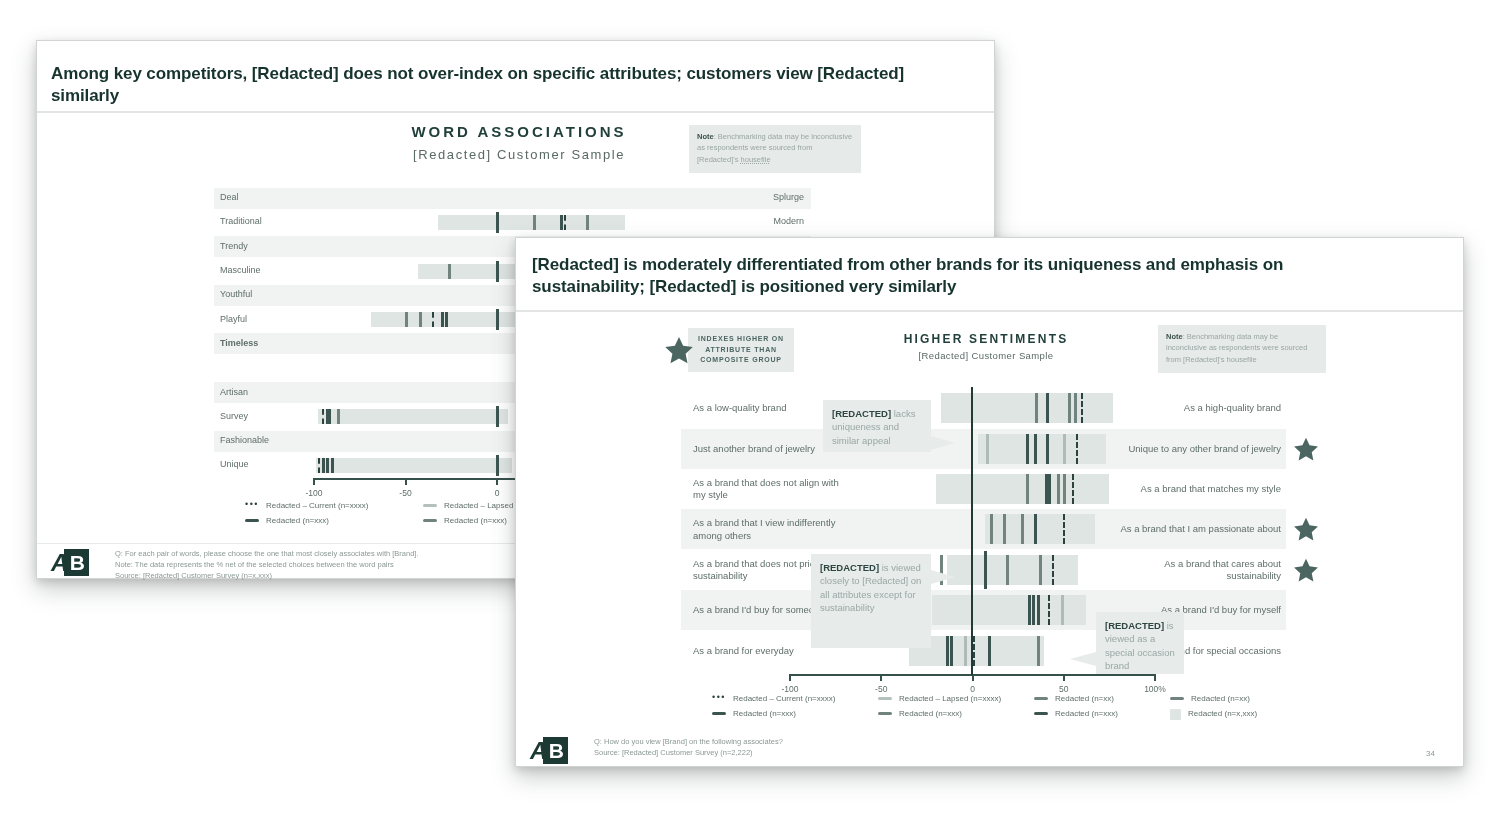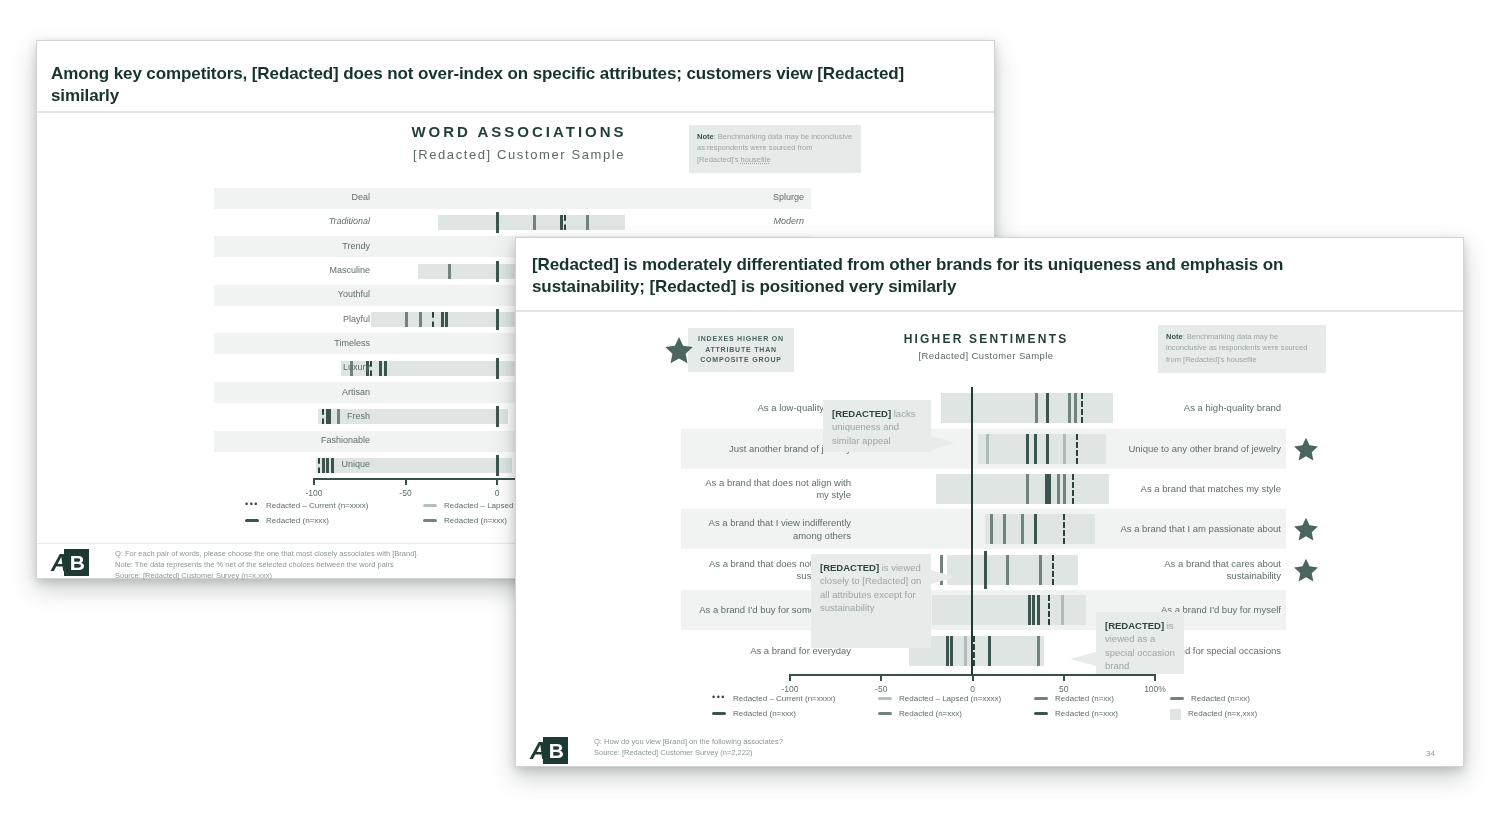--- a/index.html
+++ b/index.html
@@ -27,21 +27,21 @@
   .badge .bstar{position:absolute;left:-24px;top:7px;width:30px;height:30px;}
   .chart{position:absolute;}
   .crow{position:absolute;left:0;right:0;}
   .rowband{position:absolute;left:0;right:0;background:#f0f3f2;}
   .rbar{position:absolute;background:#dfe5e3;}
   .mk{position:absolute;width:3px;z-index:3;}
   .t-dark{background:#3c5450;}
   .t-medium{background:#71837f;}
   .t-light{background:#aebbb8;}
   .t-current{width:0;background:none;border-left:2px dashed #2c423e;}
-  .llab,.rlab{position:absolute;top:50%;transform:translateY(-50%);color:#5f6e6a;line-height:1.3;z-index:4;text-align:right;}
+  .llab,.rlab{position:absolute;top:50%;transform:translateY(-50%);color:#5f6e6a;line-height:1.3;z-index:4;}
   .llab.b9{left:6px;width:150px;font-size:9px;}
   .rlab.b9{right:7px;width:150px;text-align:right;font-size:9px;}
   .llab.f9{left:12px;width:158px;font-size:9.5px;}
   .rlab.f9{left:428px;width:172px;text-align:right;font-size:9.5px;}
   .rowstar{position:absolute;left:612px;top:50%;transform:translateY(-50%);width:26px;height:26px;z-index:4;}
   .rowstar svg,.bstar svg{display:block;width:100%;height:100%;}
   .axis{position:absolute;height:30px;}
   .axis-domain{position:absolute;top:0;height:2px;background:#36504b;}
   .axis-tick{position:absolute;top:0;width:2px;height:7px;background:#36504b;}
   .axis-lbl{position:absolute;top:10px;width:40px;text-align:center;color:#5f6e6a;font-size:8.5px;}
@@ -84,21 +84,21 @@
     <div class="notebox" style="left:652px;top:84px;width:172px;height:48px;">
       <b>Note</b><span>: Benchmarking data may be inconclusive as respondents were sourced from [Redacted]'s </span><span class="nlink">housefile</span>
     </div>
 
     <div class="chart" style="left:177px;top:145px;width:597px;height:292px;">
         <div class="crow" style="top: 0px; height: 24.3px;">
           <div class="rowband" style="height: 21px; top: 1.65px;"></div>
           <div class="llab b9">Deal</div>
           <div class="rlab b9">Splurge</div>
         </div>
-        <div class="crow" style="top: 24.3px; height: 24.3px; font-style: italic;">
+        <div class="crow" style="top: 24.3px; height: 24.3px;">
           <div class="rbar" style="left: 224.44px; width: 186.66px; height: 15px; top: 4.65px;"></div>
           <div class="mk t-dark" style="height: 21px; top: 1.65px; left: 282px;"></div>
           <div class="mk t-medium" style="height: 15px; top: 4.65px; left: 318.6px;"></div>
           <div class="mk t-dark" style="height: 15px; top: 4.65px; left: 346.05px;"></div>
           <div class="mk t-current" style="height: 15px; top: 4.65px; left: 349.71px;"></div>
           <div class="mk t-medium" style="height: 15px; top: 4.65px; left: 371.67px;"></div>
           <div class="llab b9">Traditional</div>
           <div class="rlab b9">Modern</div>
         </div>
         <div class="crow" style="top: 48.6px; height: 24.3px;">
@@ -118,46 +118,36 @@
         <div class="crow" style="top: 121.5px; height: 24.3px;">
           <div class="rbar" style="left: 156.73px; width: 254.37px; height: 15px; top: 4.65px;"></div>
           <div class="mk t-medium" style="height: 15px; top: 4.65px; left: 190.5px;"></div>
           <div class="mk t-medium" style="height: 15px; top: 4.65px; left: 205.14px;"></div>
           <div class="mk t-current" style="height: 15px; top: 4.65px; left: 217.95px;"></div>
           <div class="mk t-dark" style="height: 15px; top: 4.65px; left: 227.1px;"></div>
           <div class="mk t-dark" style="height: 15px; top: 4.65px; left: 230.76px;"></div>
           <div class="mk t-dark" style="height: 21px; top: 1.65px; left: 282px;"></div>
           <div class="llab b9">Playful</div>
         </div>
-        <div class="crow" style="top: 145.8px; height: 24.3px;">
+        <div class="crow" style="top: 145.8px; height: 24.3px; font-weight: bold;">
           <div class="rowband" style="height: 21px; top: 1.65px;"></div>
           <div class="llab b9">Timeless</div>
-        </div>
-        <div class="crow" style="top: 170.1px; height: 24.3px;">
-          <div class="rbar" style="left: 127.45px; width: 283.65px; height: 15px; top: 4.65px;"></div>
-          <div class="mk t-medium" style="height: 15px; top: 4.65px; left: 135.6px;"></div>
-          <div class="mk t-dark" style="height: 15px; top: 4.65px; left: 152.07px;"></div>
-          <div class="mk t-current" style="height: 15px; top: 4.65px; left: 155.73px;"></div>
-          <div class="mk t-dark" style="height: 15px; top: 4.65px; left: 164.88px;"></div>
-          <div class="mk t-dark" style="height: 15px; top: 4.65px; left: 170.37px;"></div>
-          <div class="mk t-dark" style="height: 21px; top: 1.65px; left: 282px;"></div>
-          <div class="llab b9">Luxury</div>
         </div>
         <div class="crow" style="top: 194.4px; height: 24.3px;">
           <div class="rowband" style="height: 21px; top: 1.65px;"></div>
           <div class="llab b9">Artisan</div>
         </div>
         <div class="crow" style="top: 218.7px; height: 24.3px;">
           <div class="rbar" style="left: 103.66px; width: 190.32px; height: 15px; top: 4.65px;"></div>
           <div class="mk t-current" style="height: 15px; top: 4.65px; left: 108.15px;"></div>
           <div class="mk t-dark" style="height: 15px; top: 4.65px; left: 111.81px;"></div>
           <div class="mk t-dark" style="height: 15px; top: 4.65px; left: 113.64px;"></div>
           <div class="mk t-medium" style="height: 15px; top: 4.65px; left: 122.79px;"></div>
           <div class="mk t-dark" style="height: 21px; top: 1.65px; left: 282px;"></div>
-          <div class="llab b9">Fresh</div>
+          <div class="llab b9">Survey</div>
         </div>
         <div class="crow" style="top: 243px; height: 24.3px;">
           <div class="rowband" style="height: 21px; top: 1.65px;"></div>
           <div class="llab b9">Fashionable</div>
         </div>
         <div class="crow" style="top: 267.3px; height: 24.3px;">
           <div class="rbar" style="left: 101.83px; width: 195.81px; height: 15px; top: 4.65px;"></div>
           <div class="mk t-current" style="height: 15px; top: 4.65px; left: 104.49px;"></div>
           <div class="mk t-dark" style="height: 15px; top: 4.65px; left: 108.15px;"></div>
           <div class="mk t-dark" style="height: 15px; top: 4.65px; left: 111.81px;"></div>

